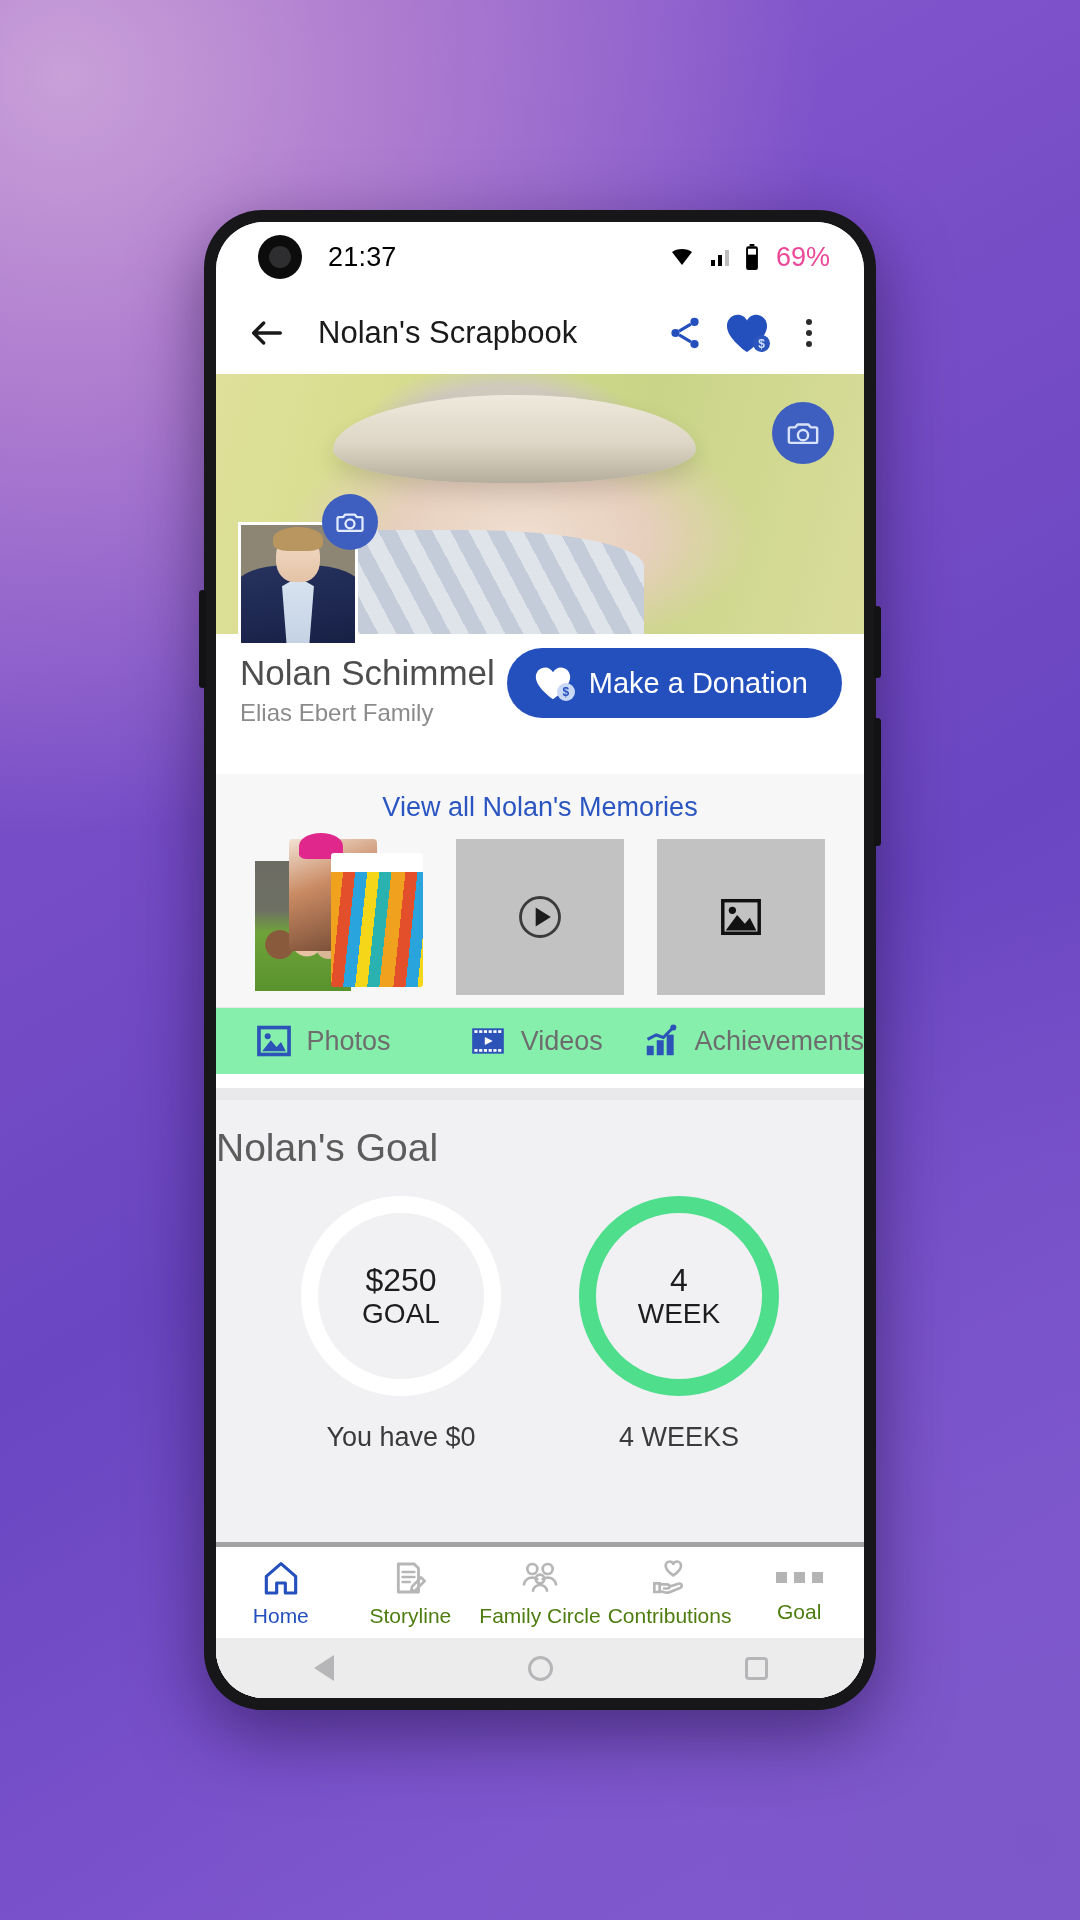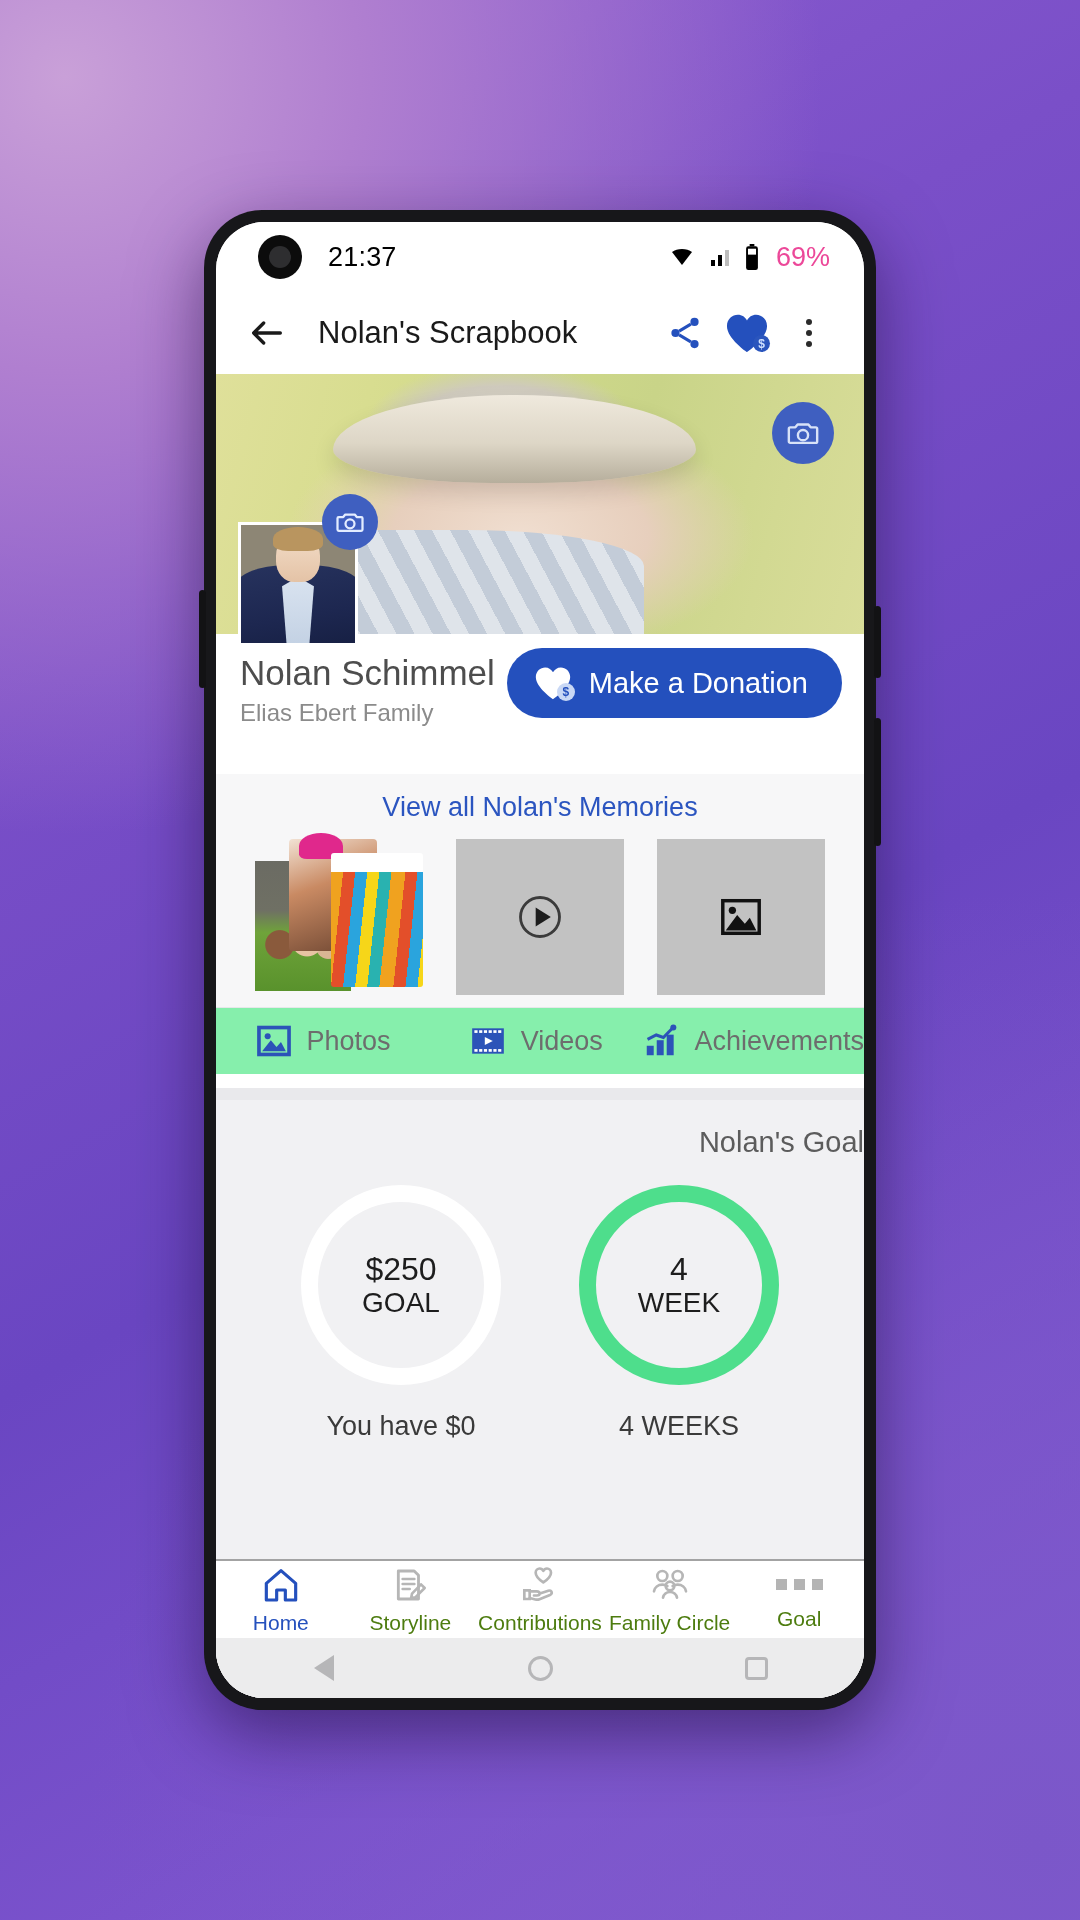--- a/index.html
+++ b/index.html
@@ -198,37 +198,37 @@
     padding:14px 0; border-top:1px solid #e7e7ea;
   }
   .media-tab { flex:1; display:flex; align-items:center; justify-content:center; gap:14px; cursor:pointer; }
   .media-tab span { font-size:27px; color:#6d6d6d; }
 
   .spacer { height:14px; background:#fff; }
   .divider-grey { height:12px; background:#e9e9ec; }
 
   
   .goal { background:#f1f1f3; padding:26px 0 0; flex:1; }
-  .goal-title { text-align:right; font-size:29px; color:#5c5c5c; }
+  .goal-title { text-align:left; font-size:39px; color:#5c5c5c; }
   .rings { display:flex; justify-content:space-around; padding:26px 46px 0; }
   .ring-col { display:flex; flex-direction:column; align-items:center; }
   .ring {
     width:200px; height:200px; border-radius:50%;
     display:flex; flex-direction:column; align-items:center; justify-content:center;
   }
   .ring.goal-ring { border:17px solid #ffffff; }
   .ring.week-ring { border:17px solid #4ede8c; }
   .ring .big { font-size:32px; color:#1d1d1d; line-height:1.15; }
   .ring .sub { font-size:28px; color:#1d1d1d; line-height:1.15; }
   .ring-caption { margin-top:26px; font-size:27px; color:#3a3a3a; }
 
   
   .bottom-nav {
-    position:absolute; left:0; right:0; bottom:60px; height:79px;
-    background:#fff; border-top:2px solid #a3a3a3;
+    position:absolute; left:0; right:0; bottom:60px; height:96px;
+    background:#fff; border-top:5px solid #a3a3a3;
     display:flex; align-items:center; z-index:20;
   }
   .nav-item {
     flex:1; display:flex; flex-direction:column; align-items:center; gap:6px; cursor:pointer;
   }
   .nav-item span { font-size:21px; color:#4d7c0f; }
   .nav-item.active span { color:#2450bd; }
   .dots-more { display:flex; gap:7px; height:32px; align-items:center; }
   .dots-more i { width:11px; height:11px; background:#b4b4b4; display:block; }
 
@@ -461,40 +461,40 @@
         <svg width="40" height="40" viewBox="0 0 24 24">
           <path d="M5 3.6h9.5l2.6 2.6V20.4H5Z" fill="none" stroke="#b6b6b6" stroke-width="1.7" stroke-linejoin="round"></path>
           <path d="M7.6 8.4h7M7.6 11.4h7M7.6 14.4h4.2" stroke="#b6b6b6" stroke-width="1.6" stroke-linecap="round"></path>
           <path d="M18.6 11.6 20.8 13.8 15.2 19.4 12.7 19.8 13.2 17.2 Z" fill="none" stroke="#b6b6b6" stroke-width="1.6" stroke-linejoin="round"></path>
         </svg>
         <span>Storyline</span>
       </div>
 
       <div class="nav-item">
         <svg width="40" height="40" viewBox="0 0 24 24">
-          <path d="M14 10.4 C14 10.4 9.4 7.3 9.4 4.6 C9.4 3.1 10.6 2.1 11.8 2.1 C12.7 2.1 13.6 2.7 14 3.5 C14.4 2.7 15.3 2.1 16.2 2.1 C17.4 2.1 18.6 3.1 18.6 4.6 C18.6 7.3 14 10.4 14 10.4 Z" fill="none" stroke="#b6b6b6" stroke-width="1.6" stroke-linejoin="round"></path>
-          <path d="M2.6 15.2h3.2v5.2H2.6z" fill="none" stroke="#b6b6b6" stroke-width="1.6"></path>
-          <path d="M5.8 15.8 H10 c1.2 0 1.8.6 1.8 1.3s-.7 1.2-1.7 1.2H8.4 M11.9 17.1 17 15.4c1-.3 1.8.2 2 .9.2.8-.3 1.4-1 1.7l-6.3 2.5c-.9.4-1.6.4-2.5.2l-3.4-.9" fill="none" stroke="#b6b6b6" stroke-width="1.6" stroke-linejoin="round" stroke-linecap="round"></path>
-        </svg>
-        <span>Contributions</span>
-      </div>
-
-      <div class="nav-item">
-        <svg width="40" height="40" viewBox="0 0 24 24">
           <circle cx="7.4" cy="6.6" r="3" fill="none" stroke="#b6b6b6" stroke-width="1.6"></circle>
           <circle cx="16.6" cy="6.6" r="3" fill="none" stroke="#b6b6b6" stroke-width="1.6"></circle>
           <circle cx="12" cy="12.6" r="2.6" fill="none" stroke="#b6b6b6" stroke-width="1.6"></circle>
           <path d="M2.4 15.8c.4-2.4 2.4-4 5-4 1.2 0 2.2.3 3 .9" fill="none" stroke="#b6b6b6" stroke-width="1.6" stroke-linecap="round"></path>
           <path d="M21.6 15.8c-.4-2.4-2.4-4-5-4-1.2 0-2.2.3-3 .9" fill="none" stroke="#b6b6b6" stroke-width="1.6" stroke-linecap="round"></path>
           <path d="M7.8 19.6c.5-2.1 2.2-3.4 4.2-3.4s3.7 1.3 4.2 3.4" fill="none" stroke="#b6b6b6" stroke-width="1.6" stroke-linecap="round"></path>
         </svg>
         <span>Family Circle</span>
       </div>
 
       <div class="nav-item">
+        <svg width="40" height="40" viewBox="0 0 24 24">
+          <path d="M14 10.4 C14 10.4 9.4 7.3 9.4 4.6 C9.4 3.1 10.6 2.1 11.8 2.1 C12.7 2.1 13.6 2.7 14 3.5 C14.4 2.7 15.3 2.1 16.2 2.1 C17.4 2.1 18.6 3.1 18.6 4.6 C18.6 7.3 14 10.4 14 10.4 Z" fill="none" stroke="#b6b6b6" stroke-width="1.6" stroke-linejoin="round"></path>
+          <path d="M2.6 15.2h3.2v5.2H2.6z" fill="none" stroke="#b6b6b6" stroke-width="1.6"></path>
+          <path d="M5.8 15.8 H10 c1.2 0 1.8.6 1.8 1.3s-.7 1.2-1.7 1.2H8.4 M11.9 17.1 17 15.4c1-.3 1.8.2 2 .9.2.8-.3 1.4-1 1.7l-6.3 2.5c-.9.4-1.6.4-2.5.2l-3.4-.9" fill="none" stroke="#b6b6b6" stroke-width="1.6" stroke-linejoin="round" stroke-linecap="round"></path>
+        </svg>
+        <span>Contributions</span>
+      </div>
+
+      <div class="nav-item">
         <div class="dots-more">
             <i></i>
             <i></i>
             <i></i>
           </div>
         <span>Goal</span>
       </div>
     </div>
 
     <div class="android-nav">

